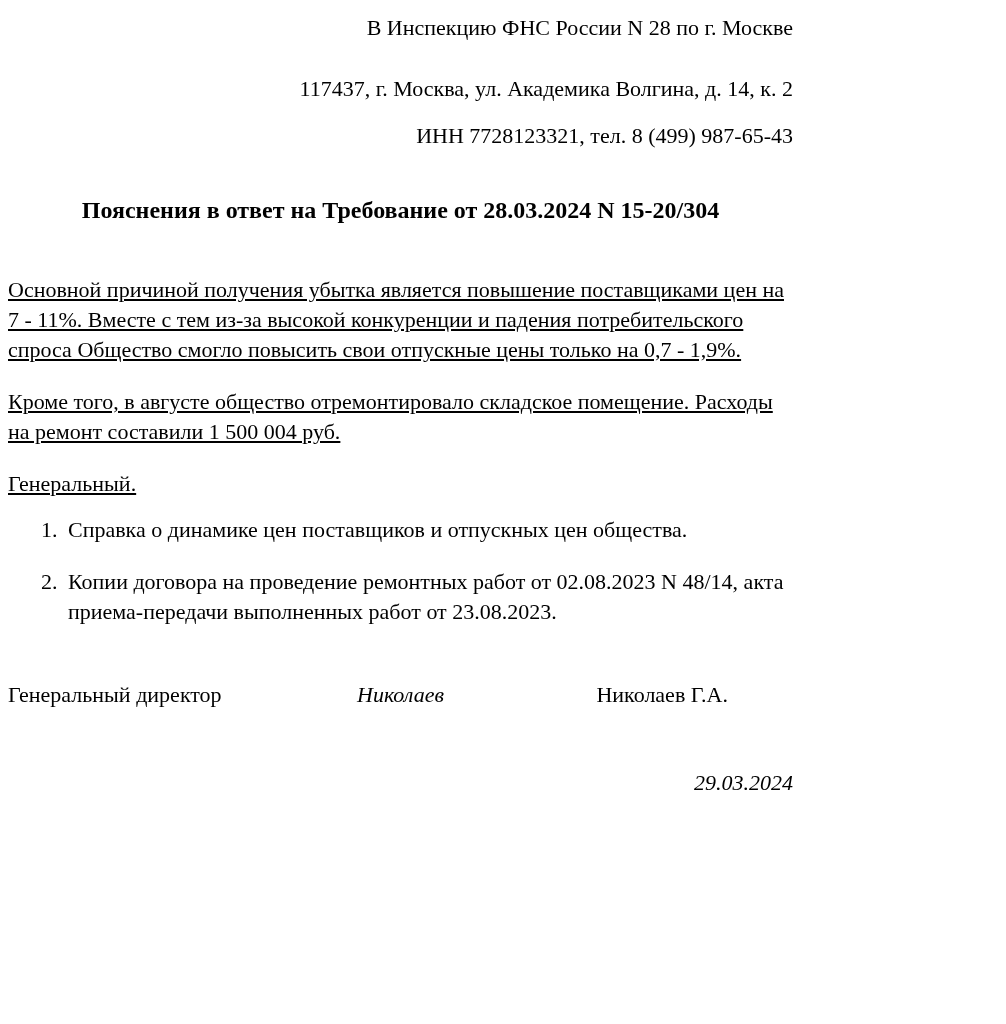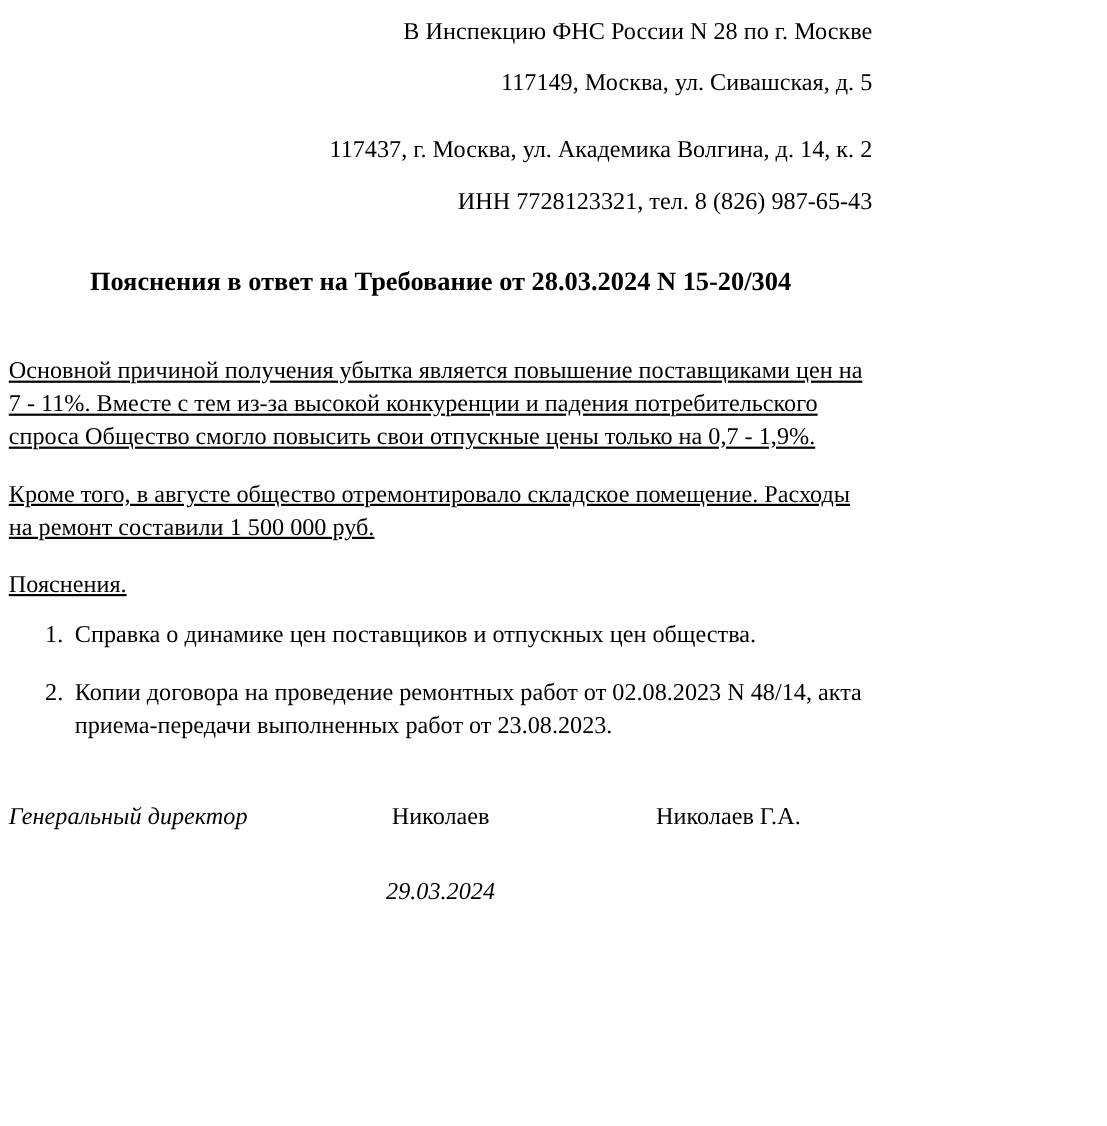--- a/index.html
+++ b/index.html
@@ -45,51 +45,50 @@
     flex: 0 0 27px;
     margin-left: 33px;
   }
   .att-text { flex: 1 1 auto; }
   
   .sig-row {
     display: flex;
     align-items: baseline;
     margin-top: 53px;
   }
-  .sig-position { flex: 1 1 33%; text-align: left; font-style: italic; }
-  .sig-handwritten { flex: 1 1 33%; text-align: center; }
+  .sig-position { flex: 1 1 33%; text-align: left; }
+  .sig-handwritten { flex: 1 1 33%; text-align: center; font-style: italic; }
   .sig-name { flex: 1 1 33%; text-align: center; }
   
   .doc-date {
-    text-align: center;
+    text-align: right;
     font-style: italic;
-    margin-top: 38px;
+    margin-top: 58px;
   }
 </style>
 </head>
 <body>
 
 <div class="page">
 
   <div class="recipient-block">
     <p class="addr-line">В Инспекцию ФНС России N 28 по г. Москве</p>
-    <p class="addr-line">117149, Москва, ул. Сивашская, д. 5</p>
   </div>
 
   <div class="sender-block">
     <p class="addr-line">117437, г. Москва, ул. Академика Волгина, д. 14, к. 2</p>
-    <p class="addr-line">ИНН 7728123321, тел. 8 (826) 987-65-43</p>
+    <p class="addr-line">ИНН 7728123321, тел. 8 (499) 987-65-43</p>
   </div>
 
   <p class="doc-title">Пояснения в ответ на Требование от 28.03.2024 N 15-20/304</p>
 
   <p class="body-par">Основной причиной получения убытка является повышение поставщиками цен на 7 - 11%. Вместе с тем из-за высокой конкуренции и падения потребительского спроса Общество смогло повысить свои отпускные цены только на 0,7 - 1,9%.</p>
-  <p class="body-par">Кроме того, в августе общество отремонтировало складское помещение. Расходы на ремонт составили 1 500 000 руб.</p>
+  <p class="body-par">Кроме того, в августе общество отремонтировало складское помещение. Расходы на ремонт составили 1 500 004 руб.</p>
 
-  <p class="body-par attachments-heading">Пояснения.</p>
+  <p class="body-par attachments-heading">Генеральный.</p>
 
   <div class="att-list">
     <div class="att-item">
       <span class="att-num">1.</span>
       <div class="att-text">Справка о динамике цен поставщиков и отпускных цен общества.</div>
     </div>
     <div class="att-item">
       <span class="att-num">2.</span>
       <div class="att-text">Копии договора на проведение ремонтных работ от 02.08.2023 N 48/14, акта приема-передачи выполненных работ от 23.08.2023.</div>
     </div>

